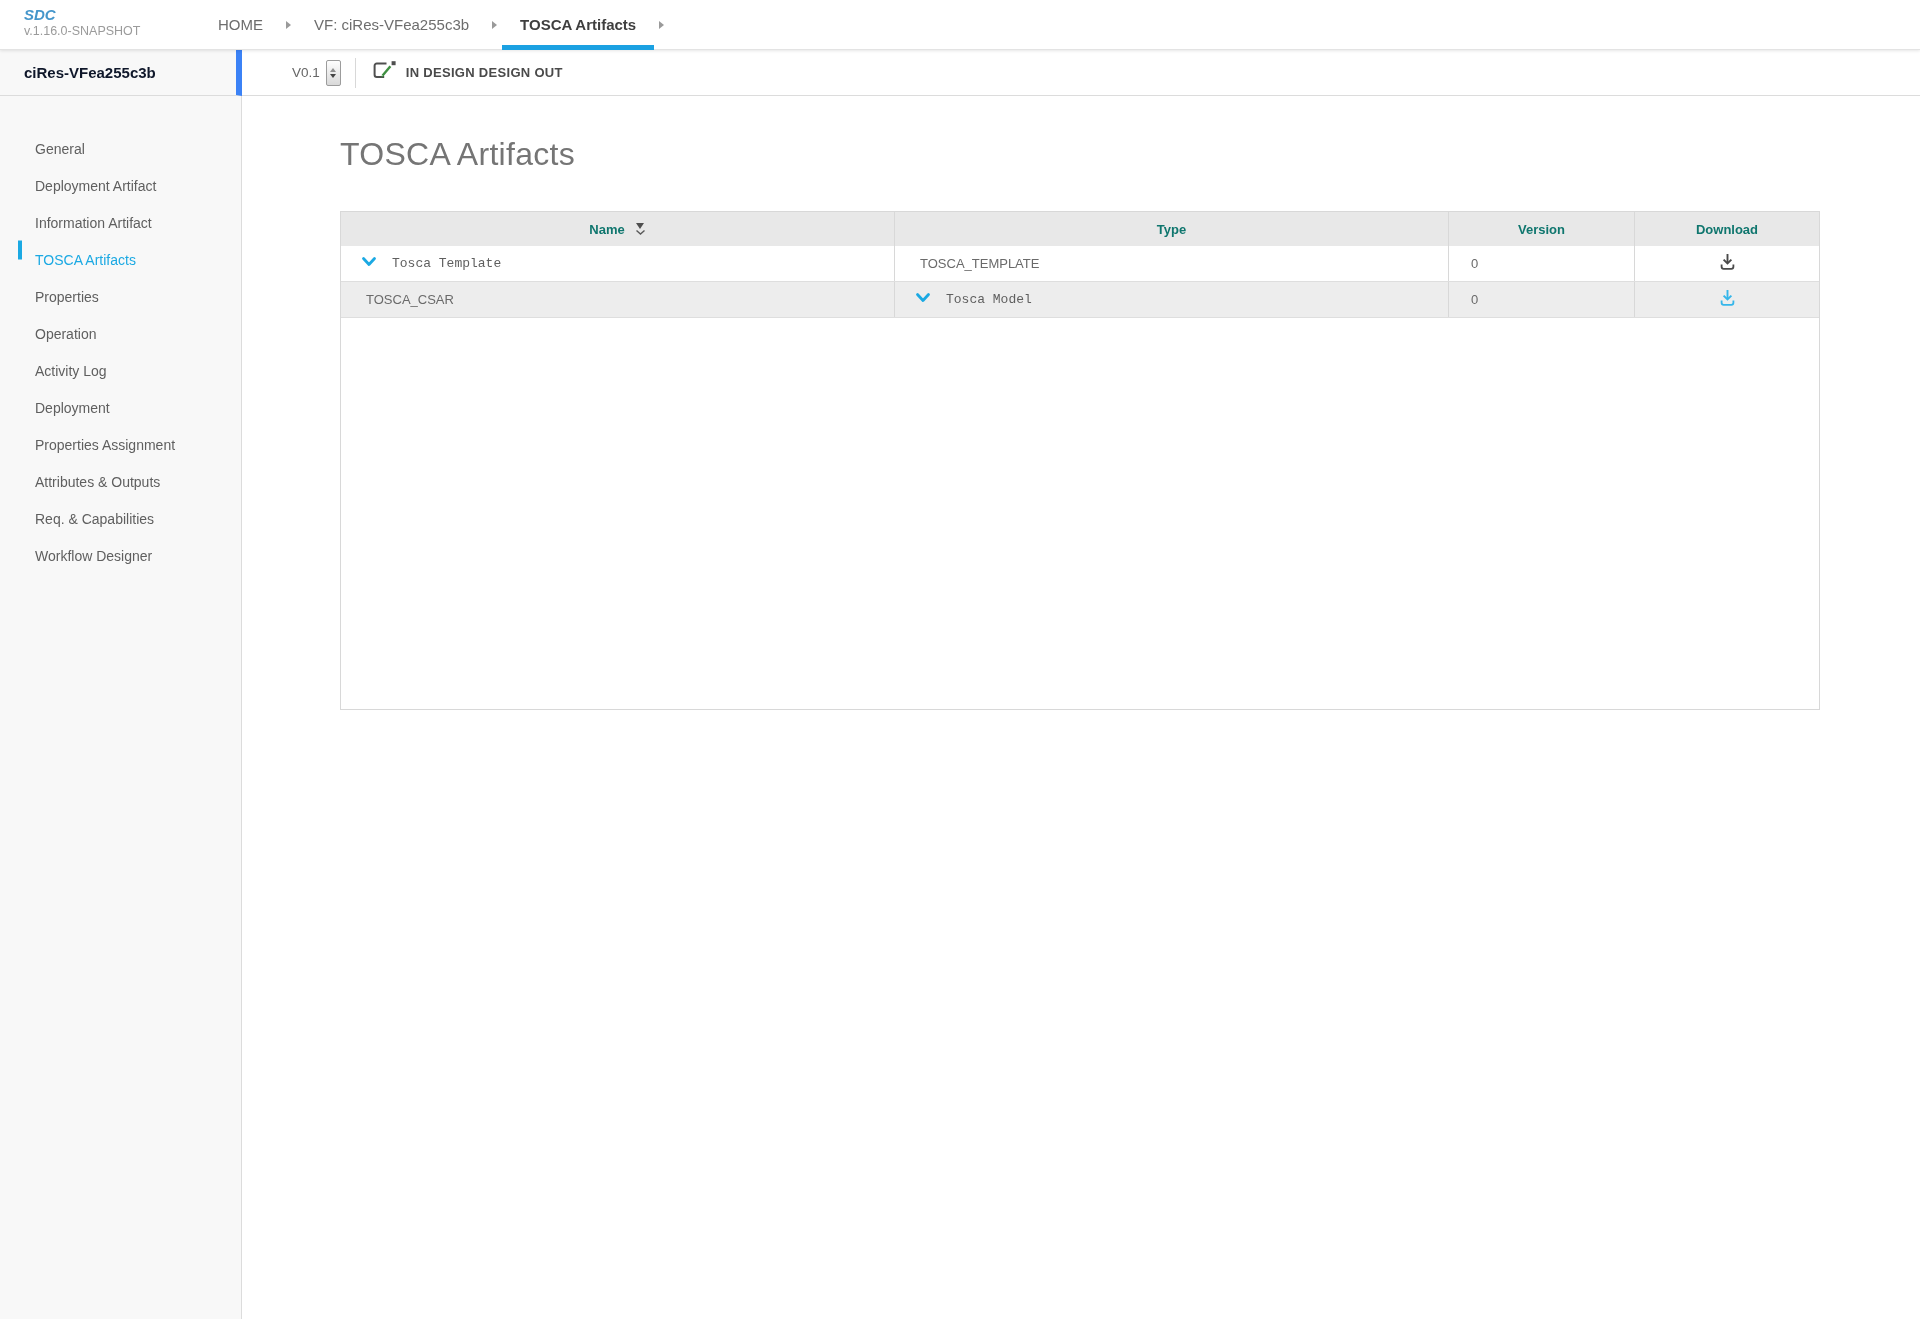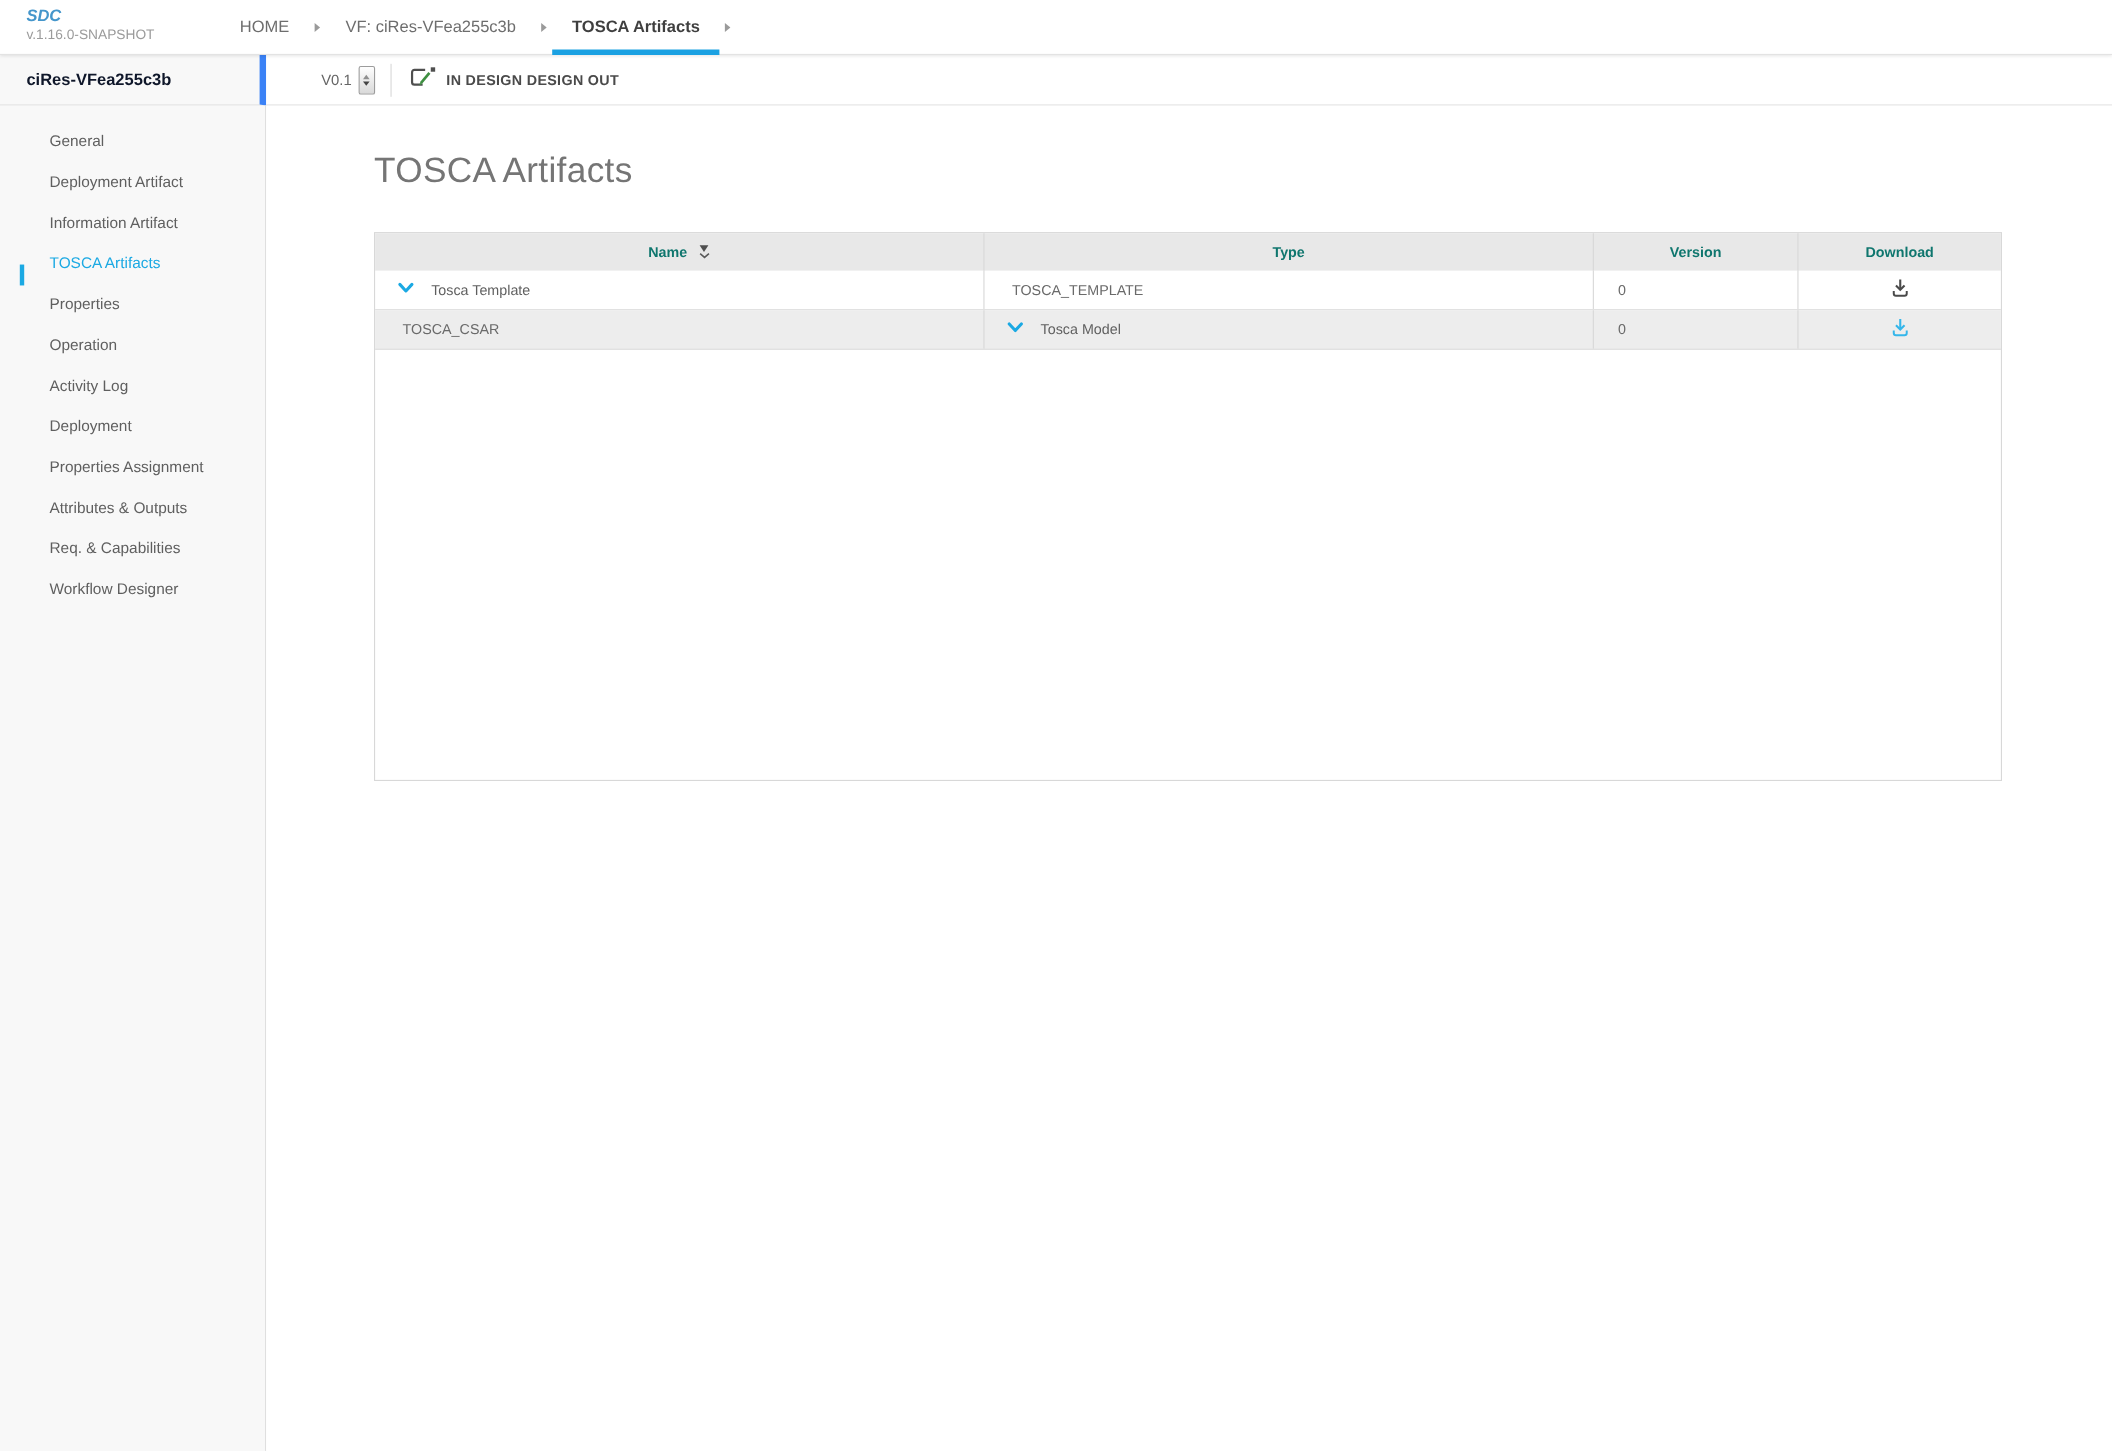--- a/index.html
+++ b/index.html
@@ -101,22 +101,22 @@
 
   
   .content { flex: 1; display: flex; min-height: 0; }
   .sidebar {
     width: 242px; flex: 0 0 242px;
     background: #f8f8f8; border-right: 1px solid #dcdcdc;
     padding-top: 24px;
   }
   .nav-item {
     position: relative; height: 37px;
-    display: flex; align-items: flex-start;
-    padding-left: 45px;
+    display: flex; align-items: flex-end;
+    padding-left: 35px;
     font-size: 14px; color: #5f5f5f; cursor: pointer; white-space: nowrap;
   }
   .nav-item.active { color: #1ba9e3; }
   .nav-item.active::before {
     content: ""; position: absolute; left: 18px; top: 50%;
     transform: translateY(-50%);
     width: 4px; height: 19px; background: #1ba9e3;
   }
 
   .main { flex: 1; background: #fff; padding: 40px 0 0 98px; }
@@ -137,21 +137,21 @@
   }
   .t-cell { border-right: 1px solid #d8d8d8; overflow: hidden; }
   .t-cell:last-child { border-right: none; }
   .col-name { width: 554px; flex: 0 0 554px; }
   .col-type { width: 554px; flex: 0 0 554px; }
   .col-version { width: 186px; flex: 0 0 186px; }
   .col-download { width: 184px; flex: 0 0 184px; }
   .t-body-row { height: 36px; border-bottom: 1px solid #dedede; font-size: 13px; color: #5f5f5f; }
   .t-body-row.alt { background: #ededed; }
   .t-body-row .t-cell { display: flex; align-items: center; }
-  .cell-name { padding-left: 18px; gap: 13px; }
+  .cell-name { padding-left: 18px; gap: 13px; font-family: Liberation Mono, monospace; }
   .cell-type { padding-left: 25px; color: #6a6a6a; }
   .cell-version { padding-left: 22px; color: #6a6a6a; }
   .cell-download { justify-content: center; }
   .expand-btn, .download-btn { background: none; border: none; cursor: pointer; display: flex; align-items: center; padding: 2px; }
 
   .sort-icon { display: inline-flex; flex-direction: column; align-items: center; margin-left: 10px; cursor: pointer; }
   .sort-trap {
     width: 7px; height: 0;
     border-top: 6px solid #4f4f4f;
     border-left: 4.5px solid transparent;

